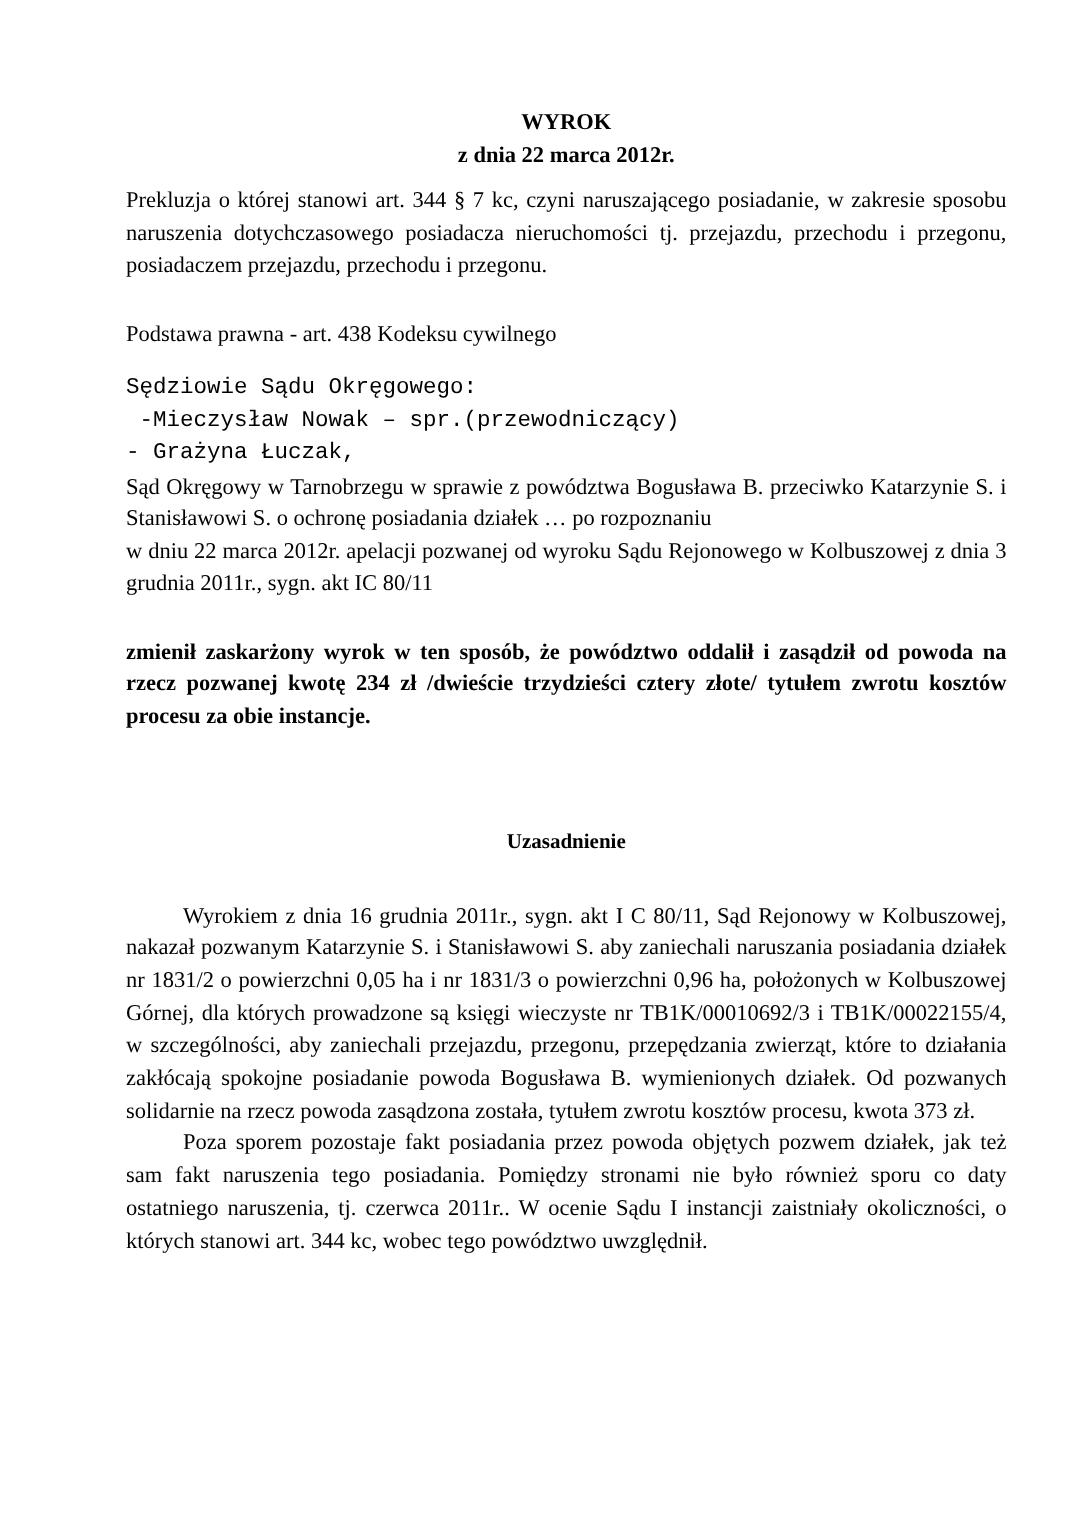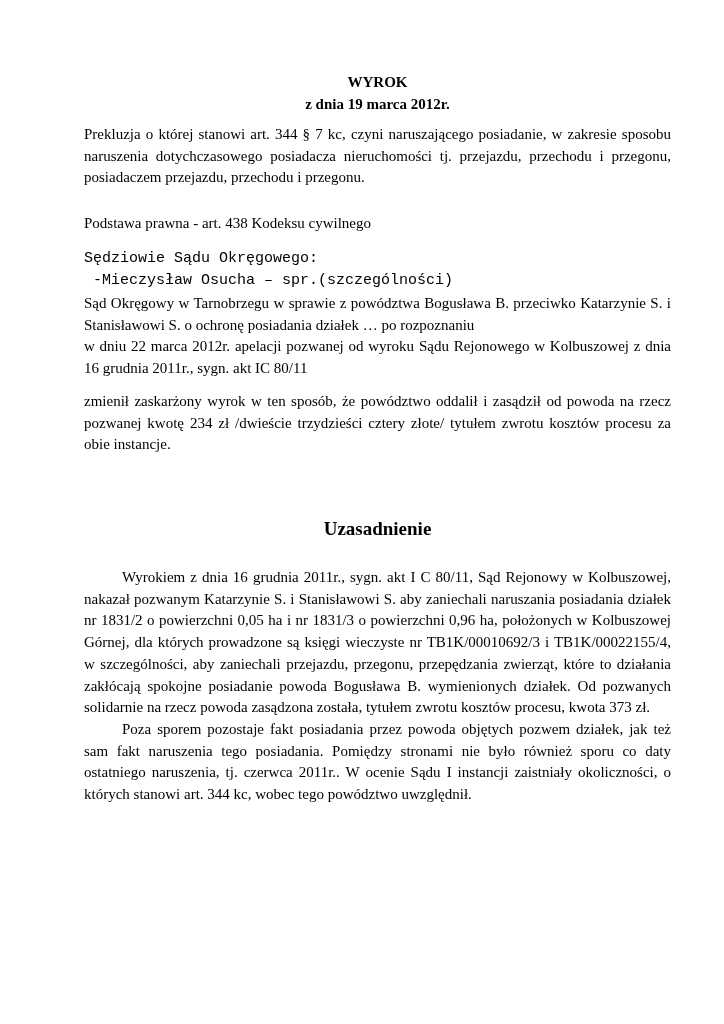--- a/index.html
+++ b/index.html
@@ -41,22 +41,22 @@
   }
   .judges {
     margin-top: 14px;
     font-family: Liberation Mono, monospace;
   }
   .judges div { white-space: pre-wrap; }
   .case-description {
     margin-top: 2px;
   }
   .ruling {
-    font-weight: normal;
-    margin-top: 12px;
+    font-weight: bold;
+    margin-top: 24px;
   }
   .justification-heading {
     text-align: center;
     font-weight: bold;
     margin-top: 62px;
   }
   .justification-paragraph {
     text-indent: 38px;
     line-height: 21.7px;
   }
@@ -64,36 +64,37 @@
     margin-top: 28px;
   }
 </style>
 </head>
 <body>
 
 <div class="page">
 
   <header class="title-block">
     <div class="title-line">WYROK</div>
-    <div class="title-line">z dnia 19 marca 2012r.</div>
+    <div class="title-line">z dnia 22 marca 2012r.</div>
   </header>
 
   <p class="justify">Prekluzja o której stanowi art. 344 § 7 kc, czyni naruszającego posiadanie, w zakresie sposobu naruszenia dotychczasowego posiadacza nieruchomości tj. przejazdu, przechodu i przegonu, posiadaczem przejazdu, przechodu i przegonu.</p>
 
   <p class="legal-basis">Podstawa prawna - art. 438 Kodeksu cywilnego</p>
 
   <div class="judges">
     <div>Sędziowie Sądu Okręgowego:</div>
-    <div> -Mieczysław Osucha – spr.(szczególności)</div>
+    <div> -Mieczysław Nowak – spr.(przewodniczący)</div>
+    <div>- Grażyna Łuczak,</div>
   </div>
 
   <p class="case-description justify pre">Sąd Okręgowy w Tarnobrzegu w sprawie z powództwa Bogusława B. przeciwko Katarzynie S. i Stanisławowi S. o ochronę posiadania działek … po rozpoznaniu
-w dniu 22 marca 2012r. apelacji pozwanej od wyroku Sądu Rejonowego w Kolbuszowej z dnia 16 grudnia 2011r., sygn. akt IC 80/11</p>
+w dniu 22 marca 2012r. apelacji pozwanej od wyroku Sądu Rejonowego w Kolbuszowej z dnia 3 grudnia 2011r., sygn. akt IC 80/11</p>
 
   <p class="ruling justify">zmienił zaskarżony wyrok w ten sposób, że powództwo oddalił i zasądził od powoda na rzecz pozwanej kwotę 234 zł /dwieście trzydzieści cztery złote/ tytułem zwrotu kosztów procesu za obie instancje.</p>
 
-  <h2 class="justification-heading" style="font-size:19px; margin-bottom:0;">Uzasadnienie</h2>
+  <h2 class="justification-heading" style="font-size:14px; margin-bottom:0;">Uzasadnienie</h2>
 
   <p class="justification-paragraph first justify">Wyrokiem z dnia 16 grudnia 2011r., sygn. akt I C 80/11, Sąd Rejonowy w Kolbuszowej, nakazał pozwanym Katarzynie S. i Stanisławowi S. aby zaniechali naruszania posiadania działek nr 1831/2 o powierzchni 0,05 ha i nr 1831/3 o powierzchni 0,96 ha, położonych w Kolbuszowej Górnej, dla których prowadzone są księgi wieczyste nr TB1K/00010692/3 i TB1K/00022155/4, w szczególności, aby zaniechali przejazdu, przegonu, przepędzania zwierząt, które to działania zakłócają spokojne posiadanie powoda Bogusława B. wymienionych działek. Od pozwanych solidarnie na rzecz powoda zasądzona została, tytułem zwrotu kosztów procesu, kwota 373 zł.</p>
 
   <p class="justification-paragraph justify">Poza sporem pozostaje fakt posiadania przez powoda objętych pozwem działek, jak też sam fakt naruszenia tego posiadania. Pomiędzy stronami nie było również sporu co daty ostatniego naruszenia, tj. czerwca 2011r.. W ocenie Sądu I instancji zaistniały okoliczności, o których stanowi art. 344 kc, wobec tego powództwo uwzględnił.</p>
 
 </div>
 
 </body></html>

